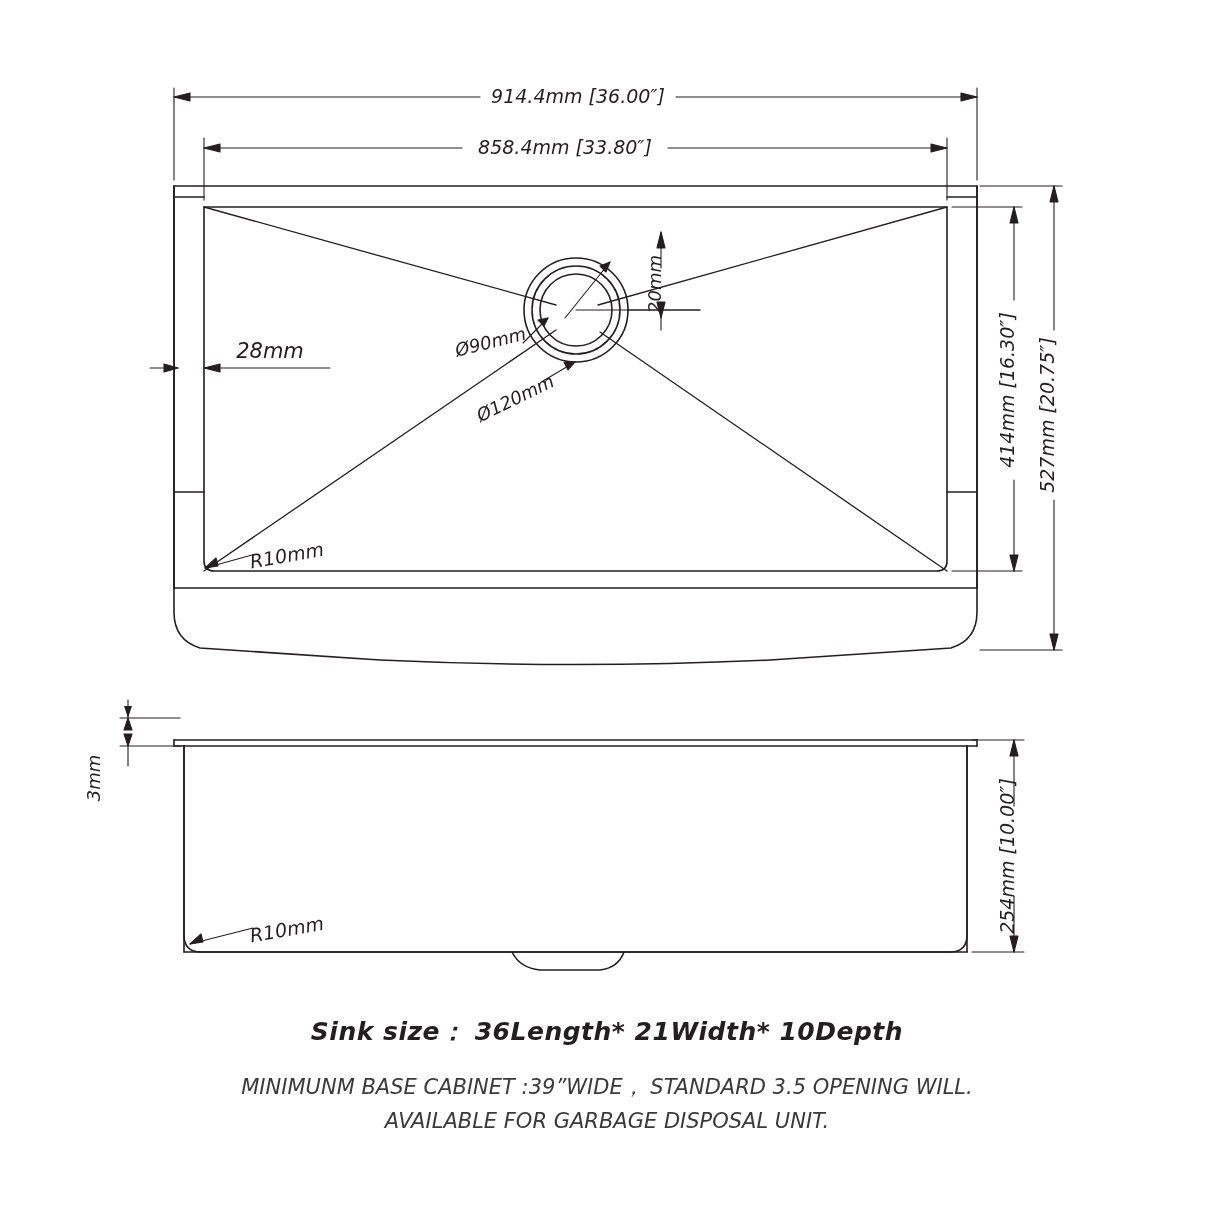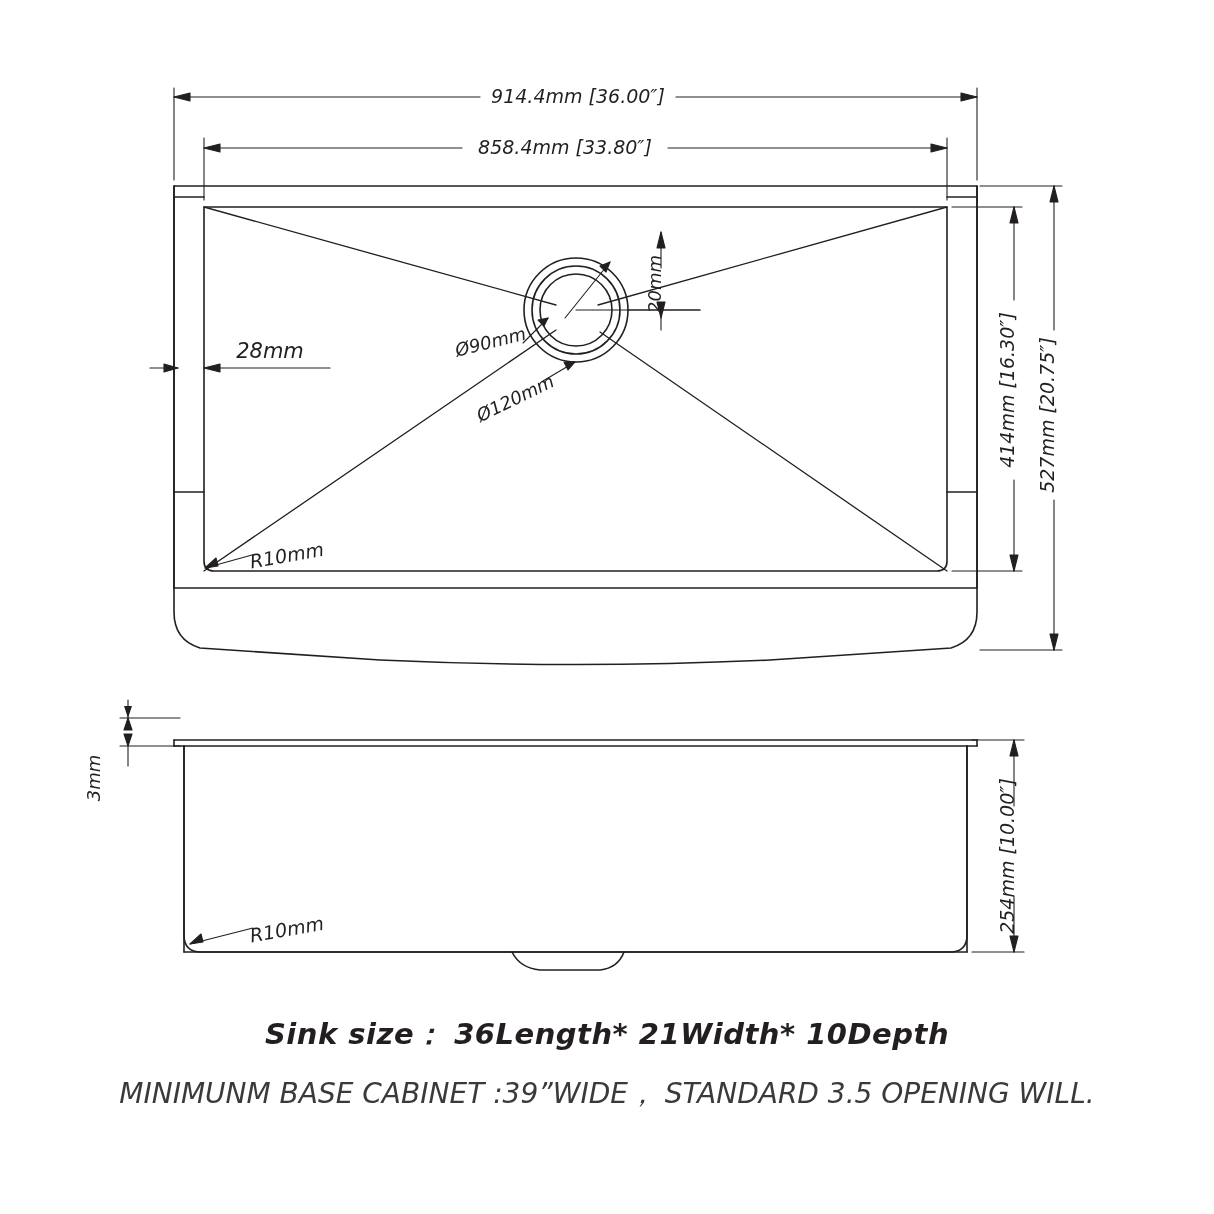--- a/index.html
+++ b/index.html
@@ -34,29 +34,29 @@
   .caption-wrap {
     position: absolute;
     left: 0;
     right: 0;
     top: 1015px;
     text-align: center;
   }
   .caption-title {
     font-family: "DejaVu Sans", sans-serif;
     font-weight: bold;
-    font-size: 29px;
+    font-size: 25px;
     letter-spacing: 0.5px;
     color: #231f20;
     margin: 0 0 22px 0;
     white-space: pre;
   }
   .caption-sub {
     font-family: "DejaVu Sans", sans-serif;
-    font-size: 28px;
+    font-size: 21px;
     line-height: 34px;
     color: #3a3a3a;
     margin: 0;
   }
 </style>
 </head>
 <body>
 
 <div id="sheet">
 
@@ -226,15 +226,16 @@
 
     <text class="dim-text" x="1014" y="856" font-size="19" text-anchor="middle" transform="rotate(-90 1014 856)">254mm [10.00″]</text>
 
     <text class="dim-text" x="288" y="936" font-size="19" text-anchor="middle" transform="rotate(-10 288 936)">R10mm</text>
 
   </svg>
 
   <div class="caption-wrap">
     <p class="caption-title">Sink size： 36Length* 21Width* 10Depth</p>
     <p class="caption-sub">MINIMUNM BASE CABINET :39”WIDE， STANDARD 3.5 OPENING WILL.</p>
+    <p class="caption-sub">AVAILABLE FOR GARBAGE DISPOSAL UNIT.</p>
   </div>
 
 </div>
 
 </body></html>

